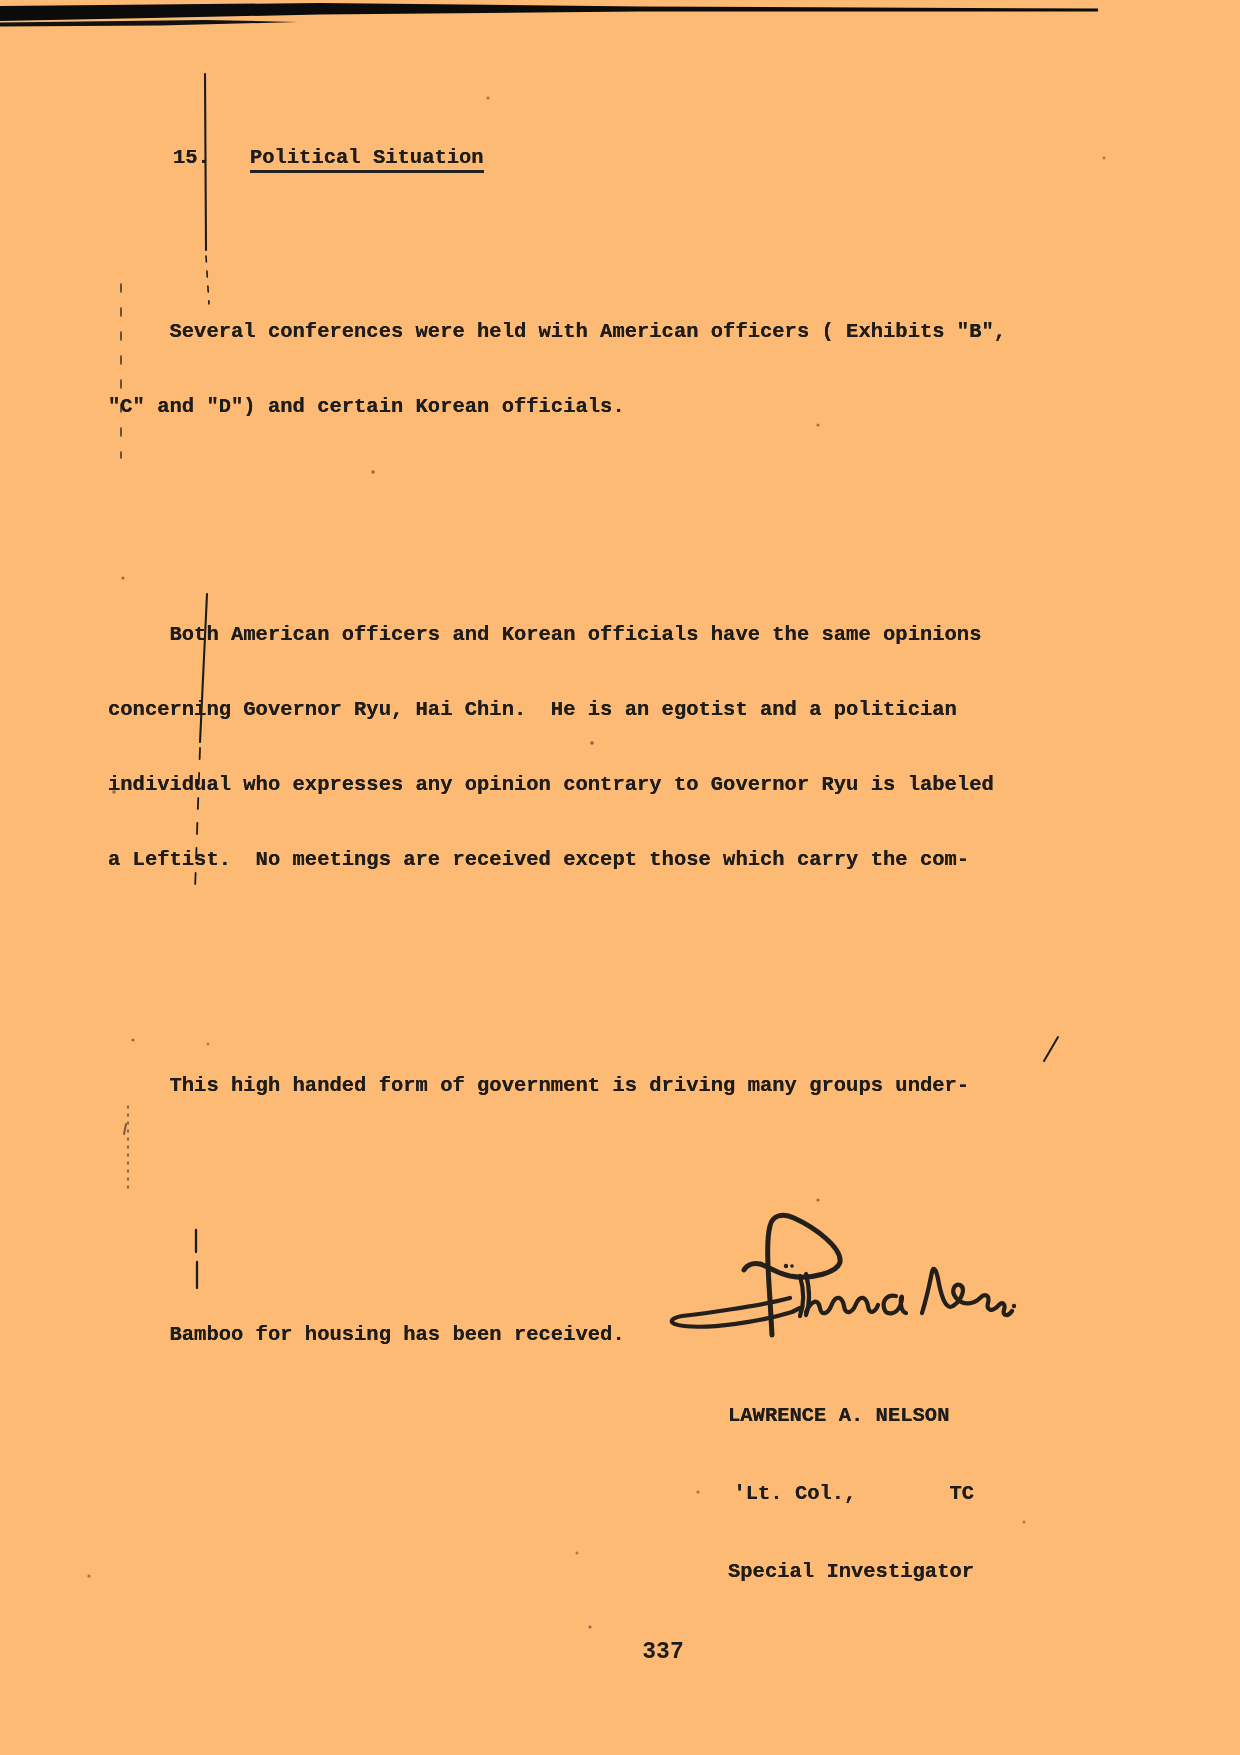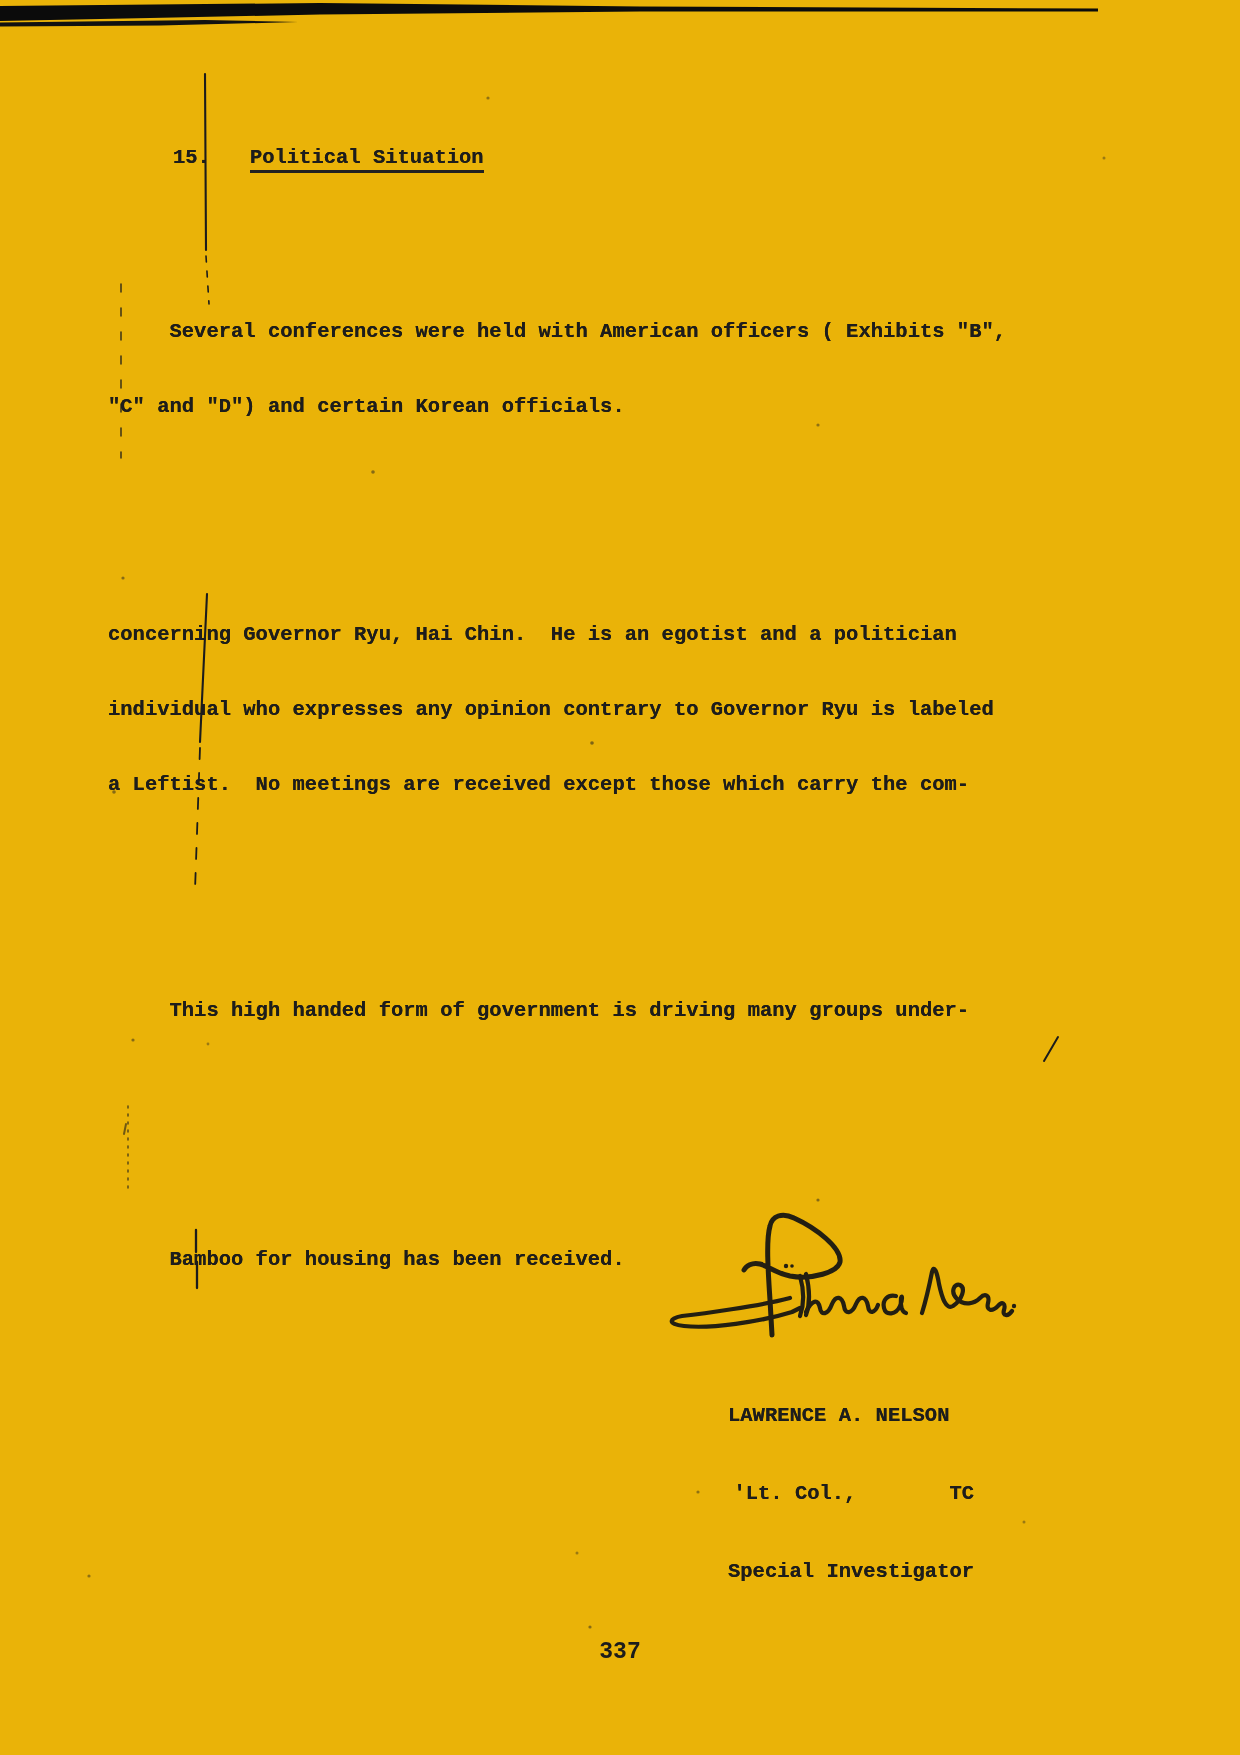--- a/index.html
+++ b/index.html
@@ -1,17 +1,17 @@
 <!DOCTYPE html>
 <html><head>
 <meta charset="utf-8">
 <style>
   html,body{margin:0;padding:0;background:#ffffff;}
   body{width:1240px;height:1755px;position:relative;overflow:hidden;}
-  .page{position:absolute;inset:0;background:#eab308;padding-left:20px;}
+  .page{position:absolute;inset:0;background:#fdba74;padding-left:20px;}
 
   
   .doc{
     position:absolute;left:108px;top:70px;width:1060px;
     font-family:"Liberation Mono","DejaVu Sans Mono",monospace;
     font-size:20.5px;line-height:25px;font-weight:700;
     color:#1d1d1d;white-space:pre;
     text-shadow:0 0 .6px rgba(10,10,10,.85);
     filter:blur(.32px);
   }
@@ -35,21 +35,21 @@
     font-size:20.5px;line-height:26px;font-weight:700;color:#1d1d1d;
     white-space:pre;text-shadow:0 0 .6px rgba(10,10,10,.85);
     filter:blur(.32px);
   }
   .sig-name{padding-left:88px;margin-top:24px;}
   .sig-rank{padding-left:74px;text-align:right;}
   .sig-rank .branch{margin-left:93px;}
   .sig-role{padding-left:88px;}
 
   .page-num{
-    position:absolute;left:580px;top:1639px;width:80px;text-align:center;
+    position:absolute;left:623px;top:1639px;width:80px;text-align:center;
     font-family:"Liberation Mono","DejaVu Sans Mono",monospace;
     font-size:23px;font-weight:700;color:#1c1c1c;
     filter:blur(.3px);
   }
 
   .overlay{position:absolute;left:0;top:0;pointer-events:none;filter:blur(.25px);}
 </style>
 </head>
 <body>
 
@@ -58,20 +58,21 @@
   <main class="doc">
 
     <div class="line h h15"><span class="num">15.</span><span class="t u">Political Situation</span></div>
 
     <div class="p p-s15a">
       <div class="line">     Several conferences were held with American officers ( Exhibits "B",</div>
       <div class="line">"C" and "D") and certain Korean officials.</div>
     </div>
 
     <div class="p p-s15b">
+      <div class="line">     Both American officers and Korean officials have the same opinions</div>
       <div class="line">concerning Governor Ryu, Hai Chin.  He is an egotist and a politician</div>
       <div class="line">individual who expresses any opinion contrary to Governor Ryu is labeled</div>
       <div class="line">a Leftist.  No meetings are received except those which carry the com-</div>
     </div>
 
     <div class="p p-s15c">
       <div class="line">     This high handed form of government is driving many groups under-</div>
     </div>
 
 

